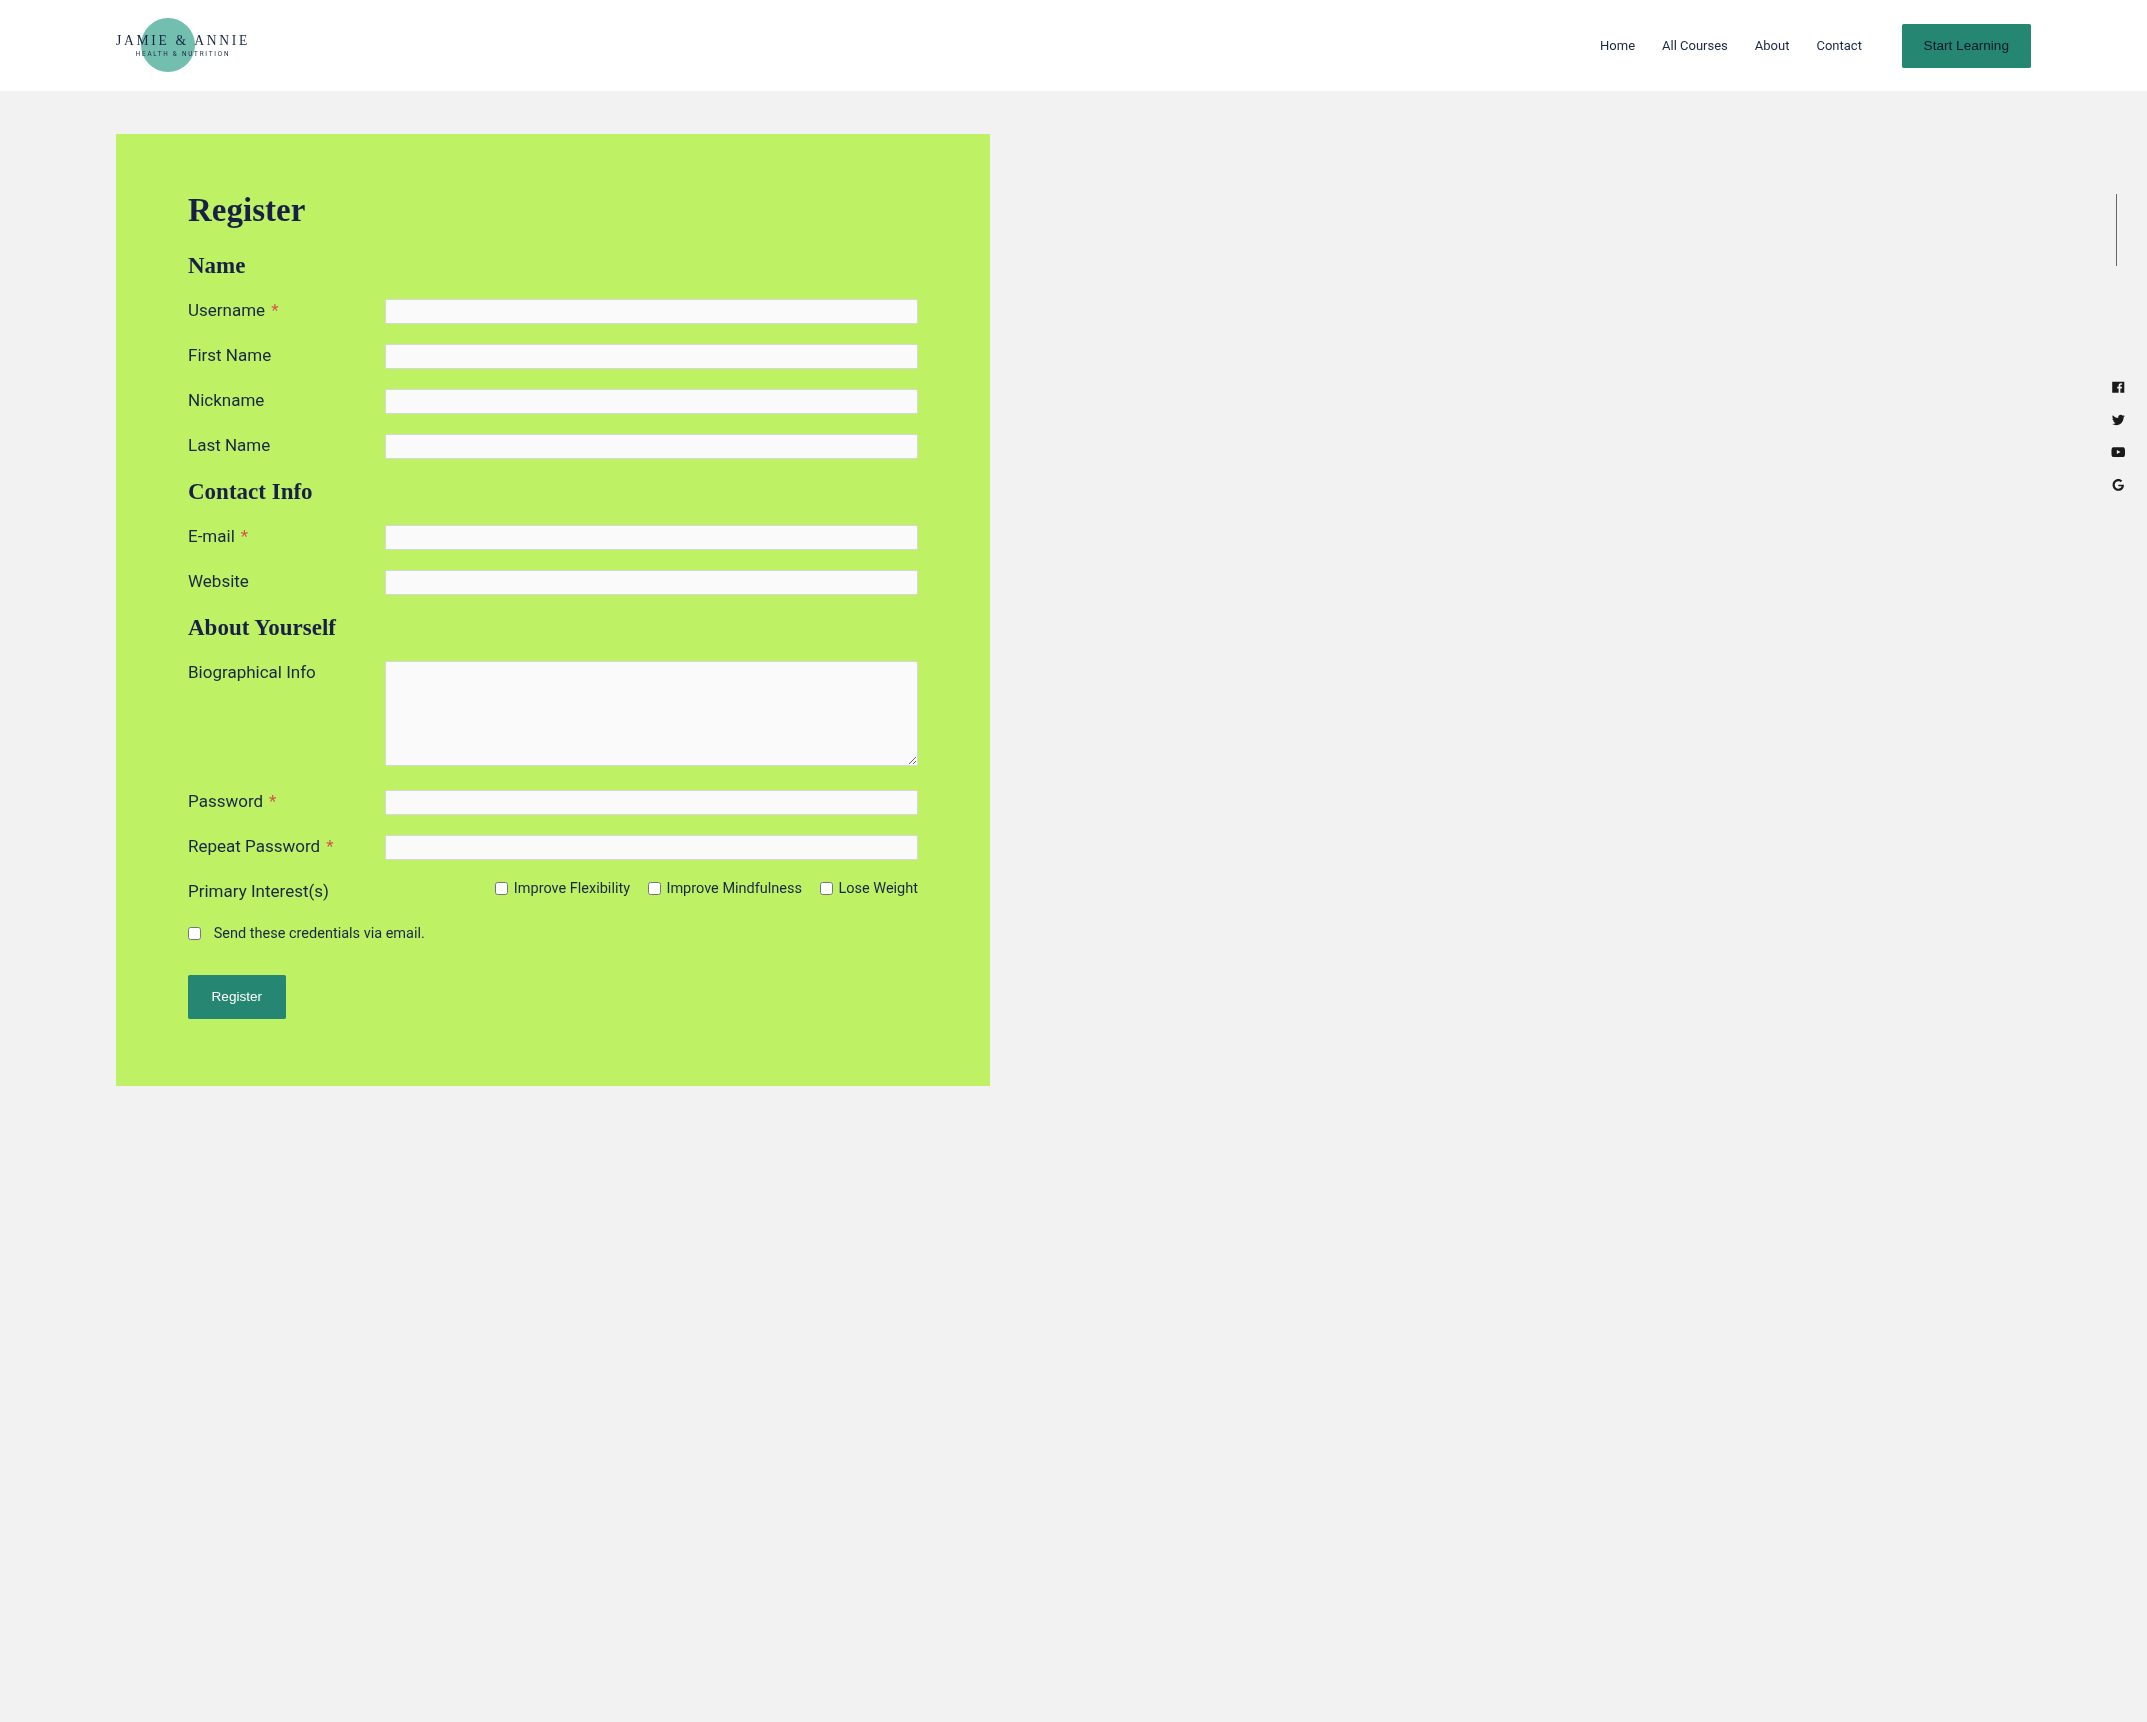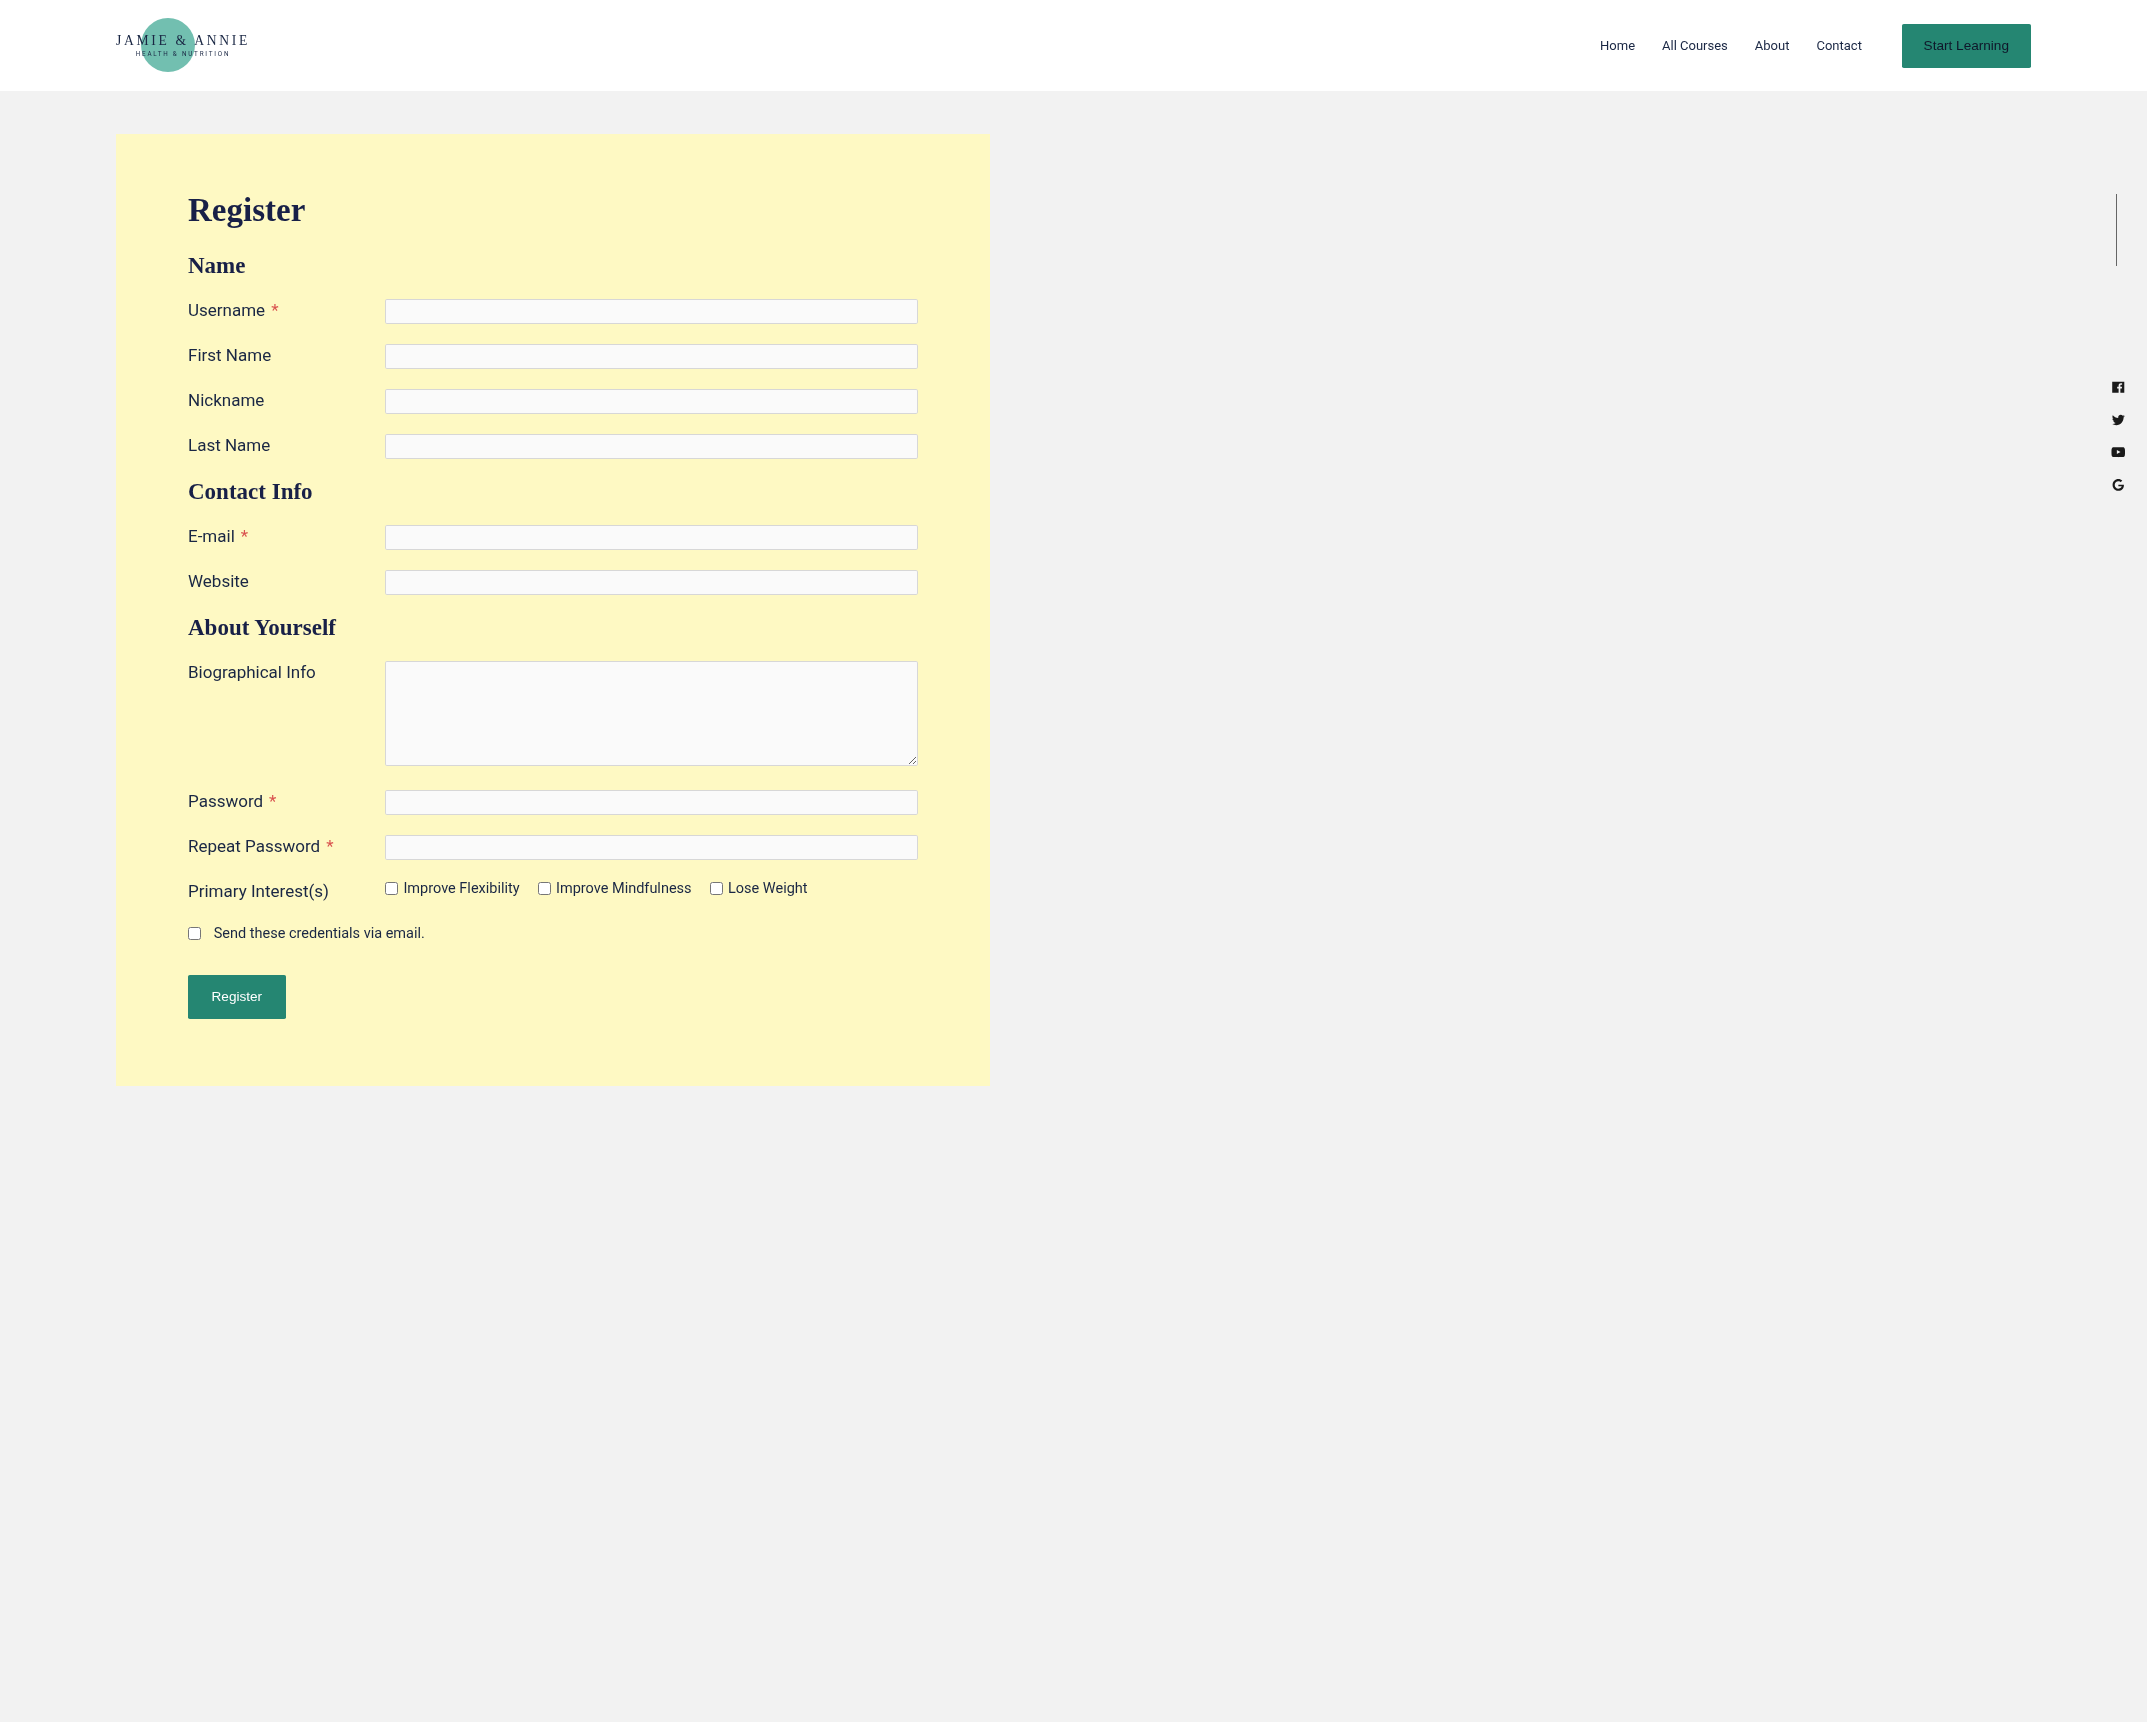--- a/index.html
+++ b/index.html
@@ -73,21 +73,21 @@
   font-size: 13.6px;
   border-radius: 1.8px;
   cursor: pointer;
   margin-left: 12.7px;
 }
 
 .page-wrap {
   padding: 43px 116px 43px 116px;
 }
 .card {
-  background: #fef9c3;
+  background: #bef264;
   padding: 58px 72px 67px 72px;
   max-width: 874px;
   margin: 0;
 }
 .page-title {
   font-family: Georgia, "Times New Roman", serif;
   font-size: 33px;
   color: #182047;
   font-weight: 700;
   margin-bottom: 23.5px;
@@ -135,20 +135,21 @@
   background: #fafafa;
   padding: 5.4px;
   font-size: 12.7px;
   border-radius: 1.8px;
   resize: both;
 }
 .checkbox-row {
   display: flex;
   align-items: center;
   gap: 18px;
+  justify-content: flex-end;
 }
 .checkbox-item {
   display: flex;
   align-items: center;
   gap: 5.4px;
   font-size: 14.5px;
   color: #1a2744;
 }
 .checkbox-item input { margin: 0; }
 .send-creds {

